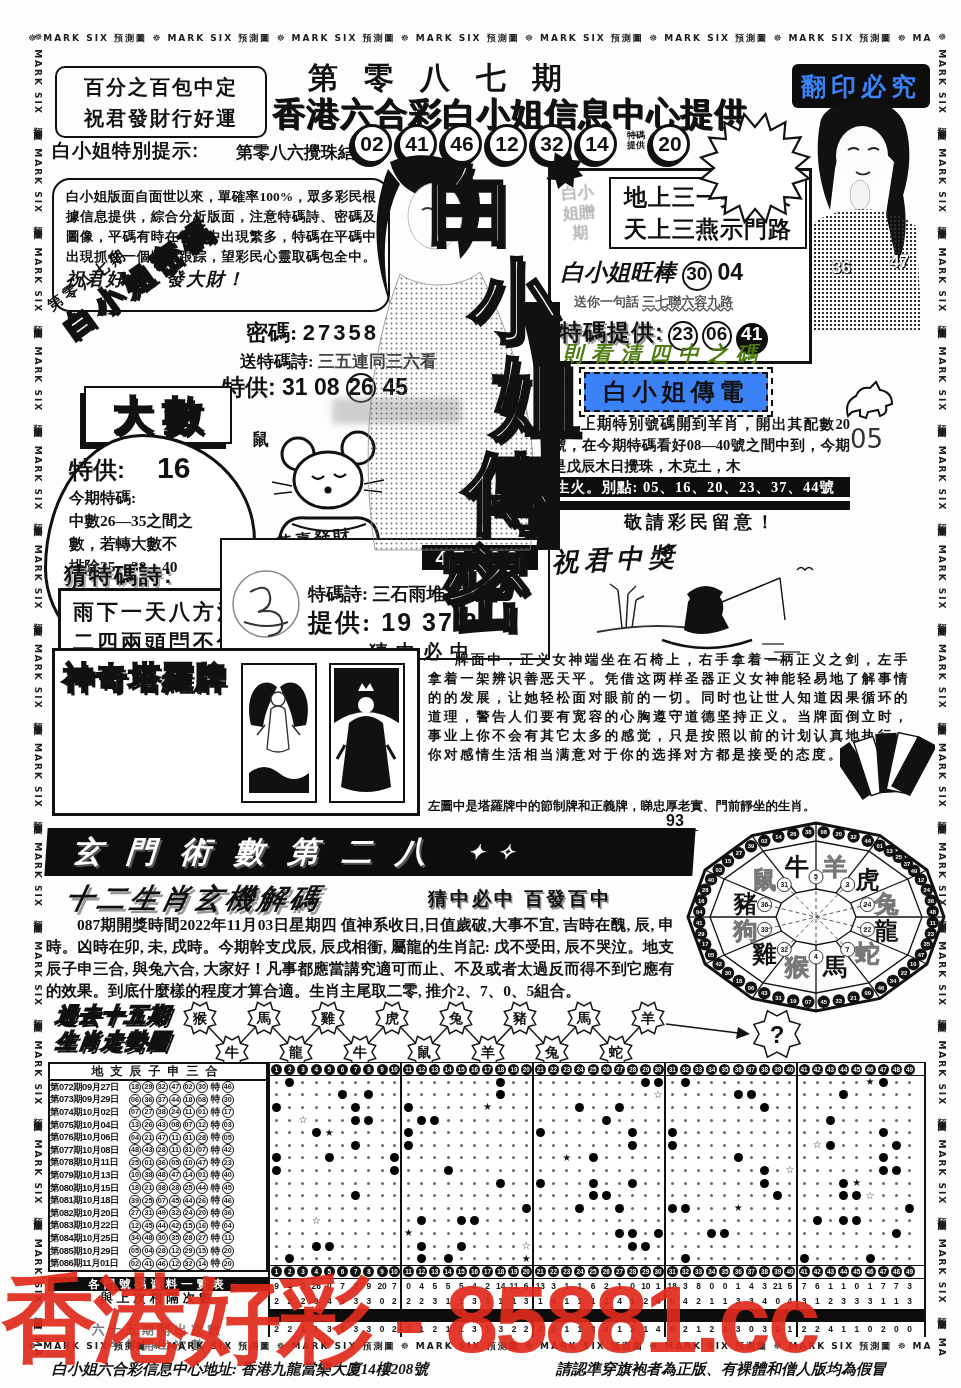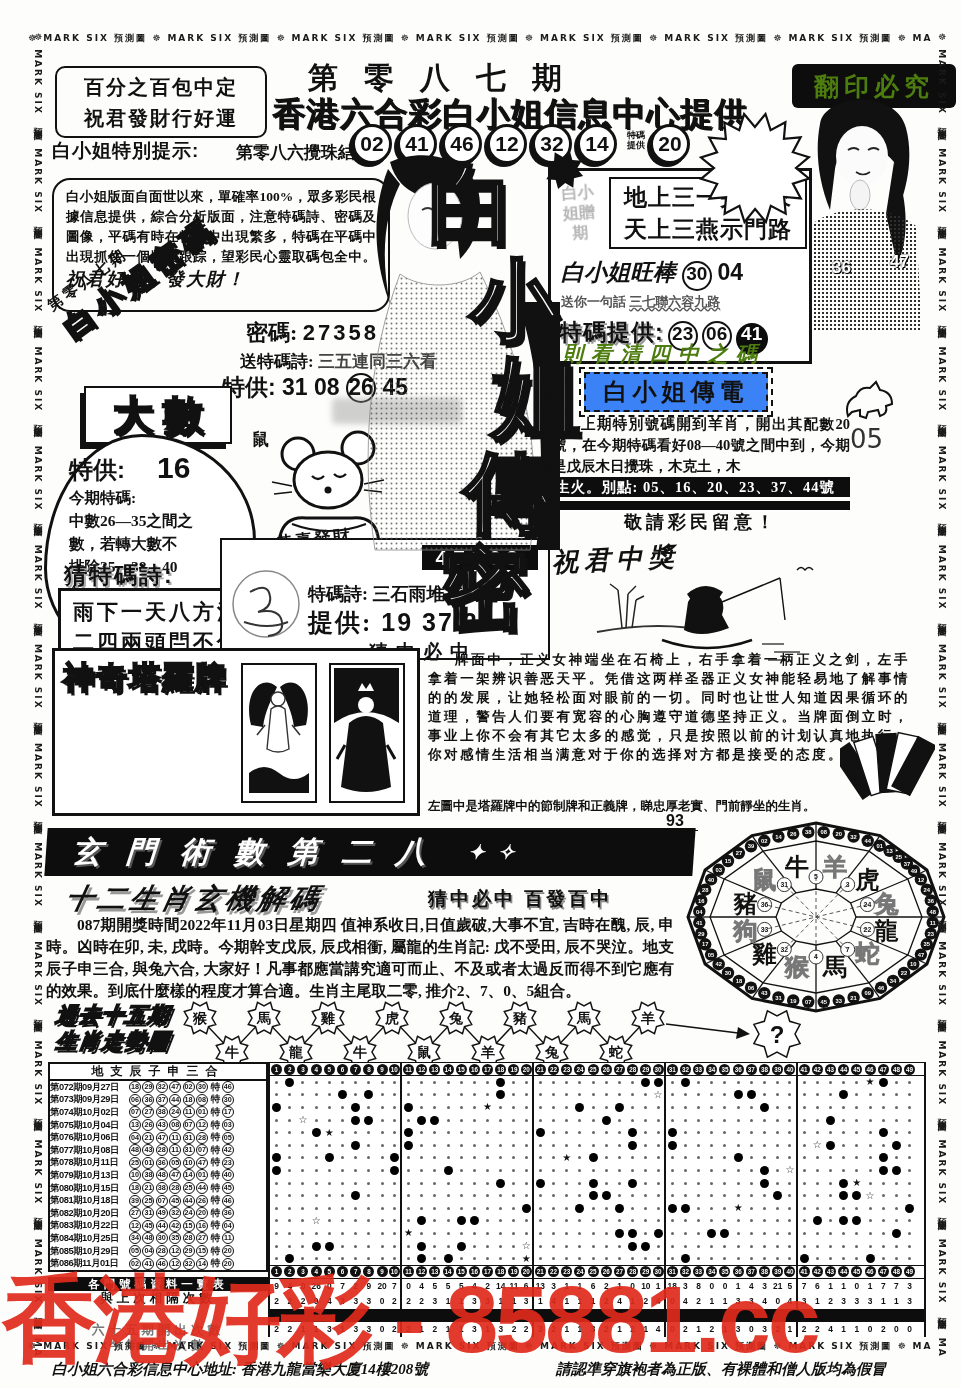--- a/index.html
+++ b/index.html
@@ -9,21 +9,21 @@
 .sans{font-family:"Liberation Sans",sans-serif}
 
 .bstrip{font:700 9px/20px "DejaVu Sans",sans-serif;color:#1a1a1a;letter-spacing:2px;white-space:nowrap;overflow:hidden;z-index:4}
 .bh{height:22px;width:904px}
 .bv{width:20px;height:1326px;writing-mode:vertical-rl}
 
 .cornerbox{border:2.5px solid #111;border-radius:10px;width:212px;height:72px;padding-top:4px;text-align:center}
 .cornerbox div{font:700 20px/31px "Liberation Serif",serif;letter-spacing:2px}
 .issue{font:700 30px "Liberation Serif",serif;letter-spacing:26px;white-space:nowrap}
 .maintitle{font:900 33px/36px "Liberation Sans",sans-serif;letter-spacing:1px;text-shadow:1.5px 1px 0 #111;white-space:nowrap}
-.copybox{background:#0d0d0d;color:#4d7c0f;border-radius:6px;width:164px;height:44px;display:flex;align-items:center;justify-content:center;font:900 25px "Liberation Sans",sans-serif;letter-spacing:5px}
+.copybox{background:#0d0d0d;color:#3b82f6;border-radius:6px;width:138px;height:44px;display:flex;align-items:center;justify-content:center;font:900 25px "Liberation Sans",sans-serif;letter-spacing:5px}
 .tiplabel{font:900 19px "Liberation Sans",sans-serif;letter-spacing:1px}
 .reslabel{font:900 17px "Liberation Sans",sans-serif}
 .balls{display:flex}
 .ball{width:40px;height:40px;border:3px solid #111;border-radius:50%;background:#fff;display:flex;align-items:center;justify-content:center;font:900 21px "Liberation Sans",sans-serif;box-shadow:-3px 3px 0 0 #111;margin-right:5px;flex:none}
 .speclabel{width:20px;font:700 9px/10px "Liberation Sans",sans-serif;text-align:center}
 
 .ot{color:#fff;-webkit-text-stroke:2.2px #111;text-shadow:3px 3px 0 #111}
 
 .introbox{border:2.5px solid #111;border-radius:18px;width:338px;height:134px;padding:7px 12px;font:700 13.5px/20px "Liberation Serif",serif;text-align:justify}
 .introbox .bless{font:900 18px "Liberation Serif",serif;font-style:italic;letter-spacing:2px}
@@ -290,21 +290,21 @@
     <div class="abs ghost" style="left:6px;top:12px">白小姐贈期</div>
     <div class="abs couplet" style="left:58px;top:6px">
         <div>地上三一并着來</div>
         <div>天上三燕示門路</div>
       </div>
     <div class="abs wbline" style="left:10px;top:86px">
       <span>白小姐旺棒</span>
       <span class="bubnum">30</span>
       <span class="sans" style="font-weight:900;font-style:normal">04</span>
     </div>
-    <div class="abs hintline" style="left:10px;top:122px">
+    <div class="abs hintline" style="left:23px;top:122px">
       <span>送你一句話</span>
       <span style="text-decoration:underline wavy">三七聯六容九路</span>
     </div>
     <div class="abs" style="left:8px;top:146px">
       <span class="temalabel">特碼提供:</span>
       <span class="bubnum">23</span>
       <span class="bubnum">06</span>
       <span class="blackball">41</span>
     </div>
   </div>

